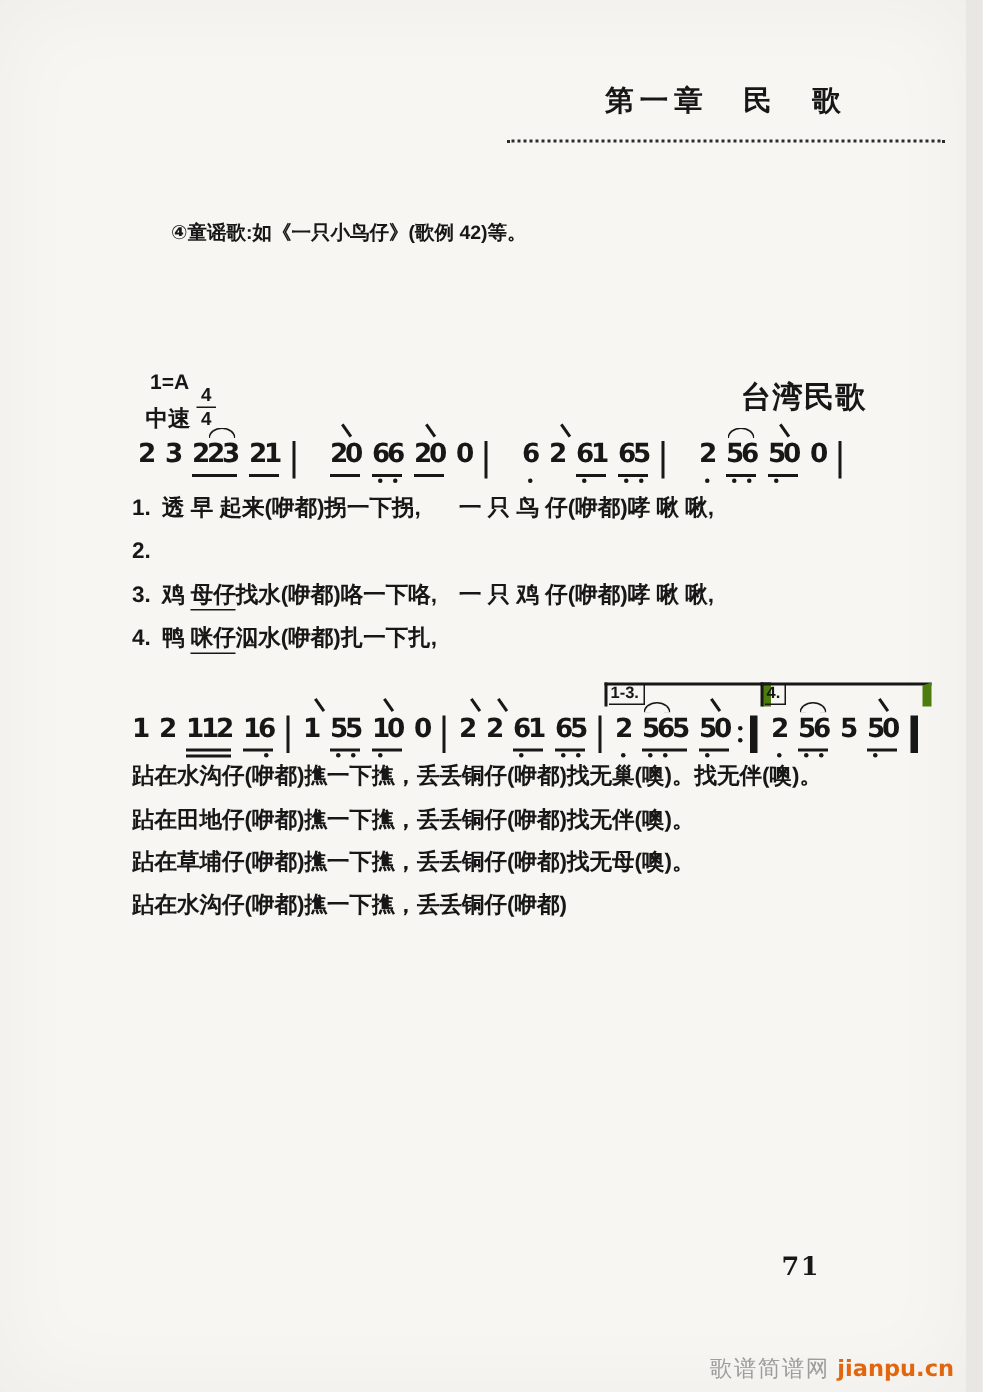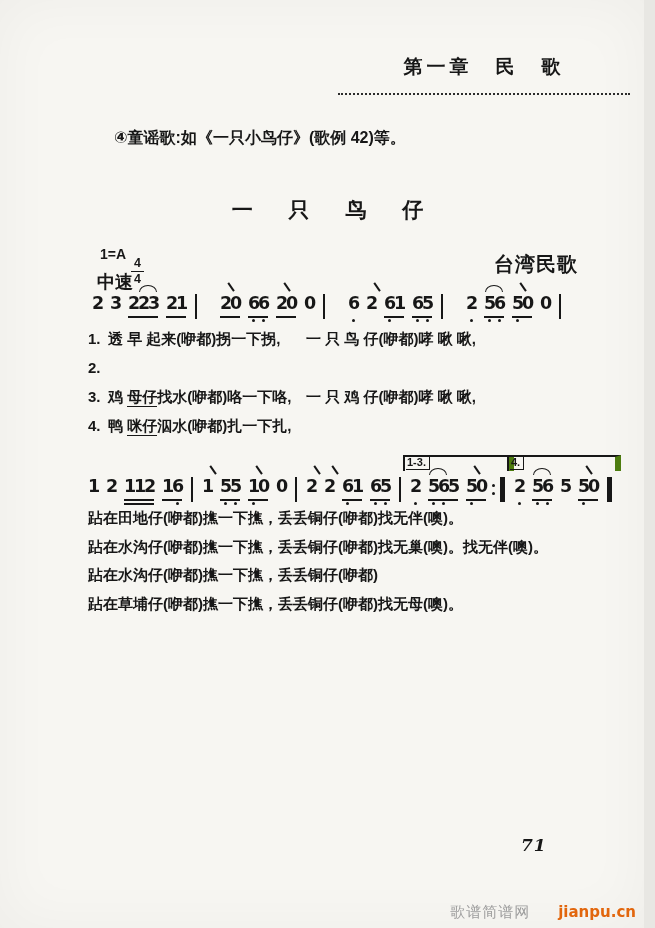--- a/index.html
+++ b/index.html
@@ -4,32 +4,32 @@
 <style>
   html,body{margin:0;padding:0;background:#e8e7e3;}
   .page{position:relative;width:644px;height:928px;background:#f7f6f2;overflow:hidden;
         color:#171717;font-family:"Liberation Sans","DejaVu Sans",sans-serif;
         box-shadow:inset 0 0 60px rgba(0,0,0,0.04);}
   
   .header{position:absolute;top:54px;left:338px;width:292px;text-align:center;
           padding-bottom:13px;border-bottom:2px dotted #2c2c2c;}
   .header-text{font-size:19px;font-weight:bold;letter-spacing:4px;}
   
-  .intro{position:absolute;top:128px;left:114px;font-size:16px;font-weight:bold;}
+  .intro{position:absolute;top:146px;left:114px;font-size:13px;font-weight:bold;}
   
   .title{position:absolute;top:196px;left:0;width:655px;margin:0;text-align:center;
          font-size:21px;font-weight:bold;letter-spacing:15px;text-indent:15px;}
   
   .keysig{position:absolute;top:246px;left:100px;font-size:14px;font-weight:bold;}
   .frac{display:inline-flex;flex-direction:column;vertical-align:-8px;margin-left:5px;
         line-height:1;font-size:12.5px;text-align:center;font-weight:bold;}
   .frac b:first-child{border-bottom:1.5px solid #171717;padding:0 3px 1px;}
   .frac b:last-child{padding-top:1px;}
   .source{position:absolute;top:251px;left:494px;font-size:20px;font-weight:bold;letter-spacing:1px;}
-  .tempo{position:absolute;top:270px;left:97px;font-size:18px;font-weight:bold;text-align:right;}
+  .tempo{position:absolute;top:270px;left:97px;font-size:15px;font-weight:bold;text-align:right;}
   
   .music-line{position:absolute;display:flex;justify-content:space-between;align-items:flex-start;}
   .line1{top:293px;left:88px;width:478px;}
   .line2{top:476px;left:84px;width:494px;}
   .measure{position:relative;display:flex;align-items:flex-start;}
   .note{position:relative;display:inline-flex;margin:0 4px;padding-bottom:2px;}
   .u1{border-bottom:2.2px solid #171717;}
   .u2{border-bottom:6px double #171717;}
   .dg{position:relative;display:inline-block;width:10px;text-align:center;
       font-size:17.5px;font-weight:bold;font-family:"DejaVu Sans",sans-serif;line-height:21px;}
@@ -52,37 +52,36 @@
   .verses{position:absolute;top:328px;left:88px;width:480px;font-size:15px;font-weight:bold;}
   .v-row{display:flex;height:29px;line-height:22px;}
   .vnum{width:20px;}
   .vleft{width:198px;}
   .vright{flex:1;}
   .lyr-u{border-bottom:1.5px solid #171717;padding-bottom:1px;}
   .refrain{position:absolute;top:506px;left:88px;width:495px;font-size:15px;font-weight:bold;}
   .r-line{height:28.5px;line-height:23px;}
   
   .pagenum{position:absolute;top:835px;left:521px;font-family:"DejaVu Serif","Liberation Serif",serif;
-           font-size:17px;font-weight:bold;letter-spacing:1px;font-style:italic;}
+           font-size:17px;font-weight:bold;letter-spacing:1px;}
   .watermark{position:absolute;right:8px;bottom:6px;font-size:15px;letter-spacing:1px;}
   .wm-site{color:#9d9d9d;margin-right:5px;margin-left:48px;}
-  .wm-domain{color:#e2660d;font-weight:bold;font-family:"DejaVu Sans",sans-serif;letter-spacing:0;margin-left:23px;}
+  .wm-domain{color:#e2660d;font-weight:bold;font-family:"DejaVu Sans",sans-serif;letter-spacing:0;}
 </style>
 </head>
 <body>
 
 <div class="page">
 
   <div class="header">
     <div class="header-text">第一章　民　歌</div>
   </div>
 
   <div class="intro">④童谣歌:如《一只小鸟仔》(歌例 42)等。</div>
 
-  <h1 class="title">一 只 鸟 仔</h1>
 
   <div class="keysig">
     <span>1=A</span><span class="frac">
         <b>4</b>
         <b>4</b>
       </span>
   </div>
   <div class="source">台湾民歌</div>
   <div class="tempo">中速</div>
 
@@ -274,24 +273,24 @@
         </span>
         <span class="note u1">
           <span class="dg">5<i class="dot"></i><i class="slash"></i></span>
           <span class="dg">0</span>
         </span>
         <span class="bar thick"></span>
       </div>
     </div>
 
   <div class="refrain">
+    <div class="r-line">跕在水沟仔(咿都)撨一下撨，丢丢铜仔(咿都)找无巢(噢)。找无伴(噢)。</div>
     <div class="r-line">跕在田地仔(咿都)撨一下撨，丢丢铜仔(咿都)找无伴(噢)。</div>
-    <div class="r-line">跕在水沟仔(咿都)撨一下撨，丢丢铜仔(咿都)找无巢(噢)。找无伴(噢)。</div>
+    <div class="r-line">跕在草埔仔(咿都)撨一下撨，丢丢铜仔(咿都)找无母(噢)。</div>
     <div class="r-line">跕在水沟仔(咿都)撨一下撨，丢丢铜仔(咿都)</div>
-    <div class="r-line">跕在草埔仔(咿都)撨一下撨，丢丢铜仔(咿都)找无母(噢)。</div>
   </div>
 
   <div class="pagenum">71</div>
 
   <div class="watermark">
     <span class="wm-site">歌谱简谱网</span><span class="wm-domain">jianpu.cn</span>
   </div>
 
 </div>
 

